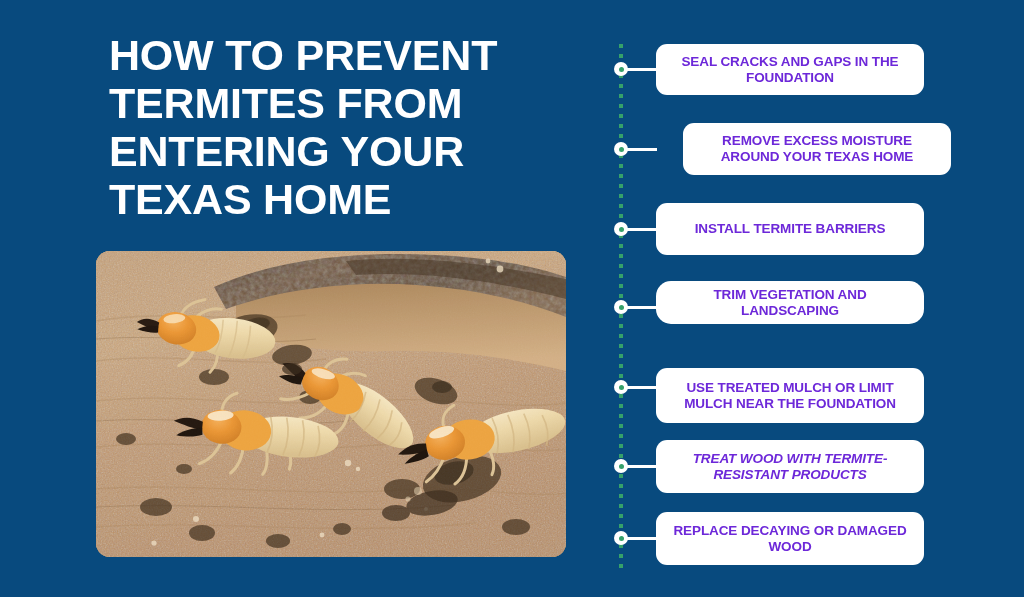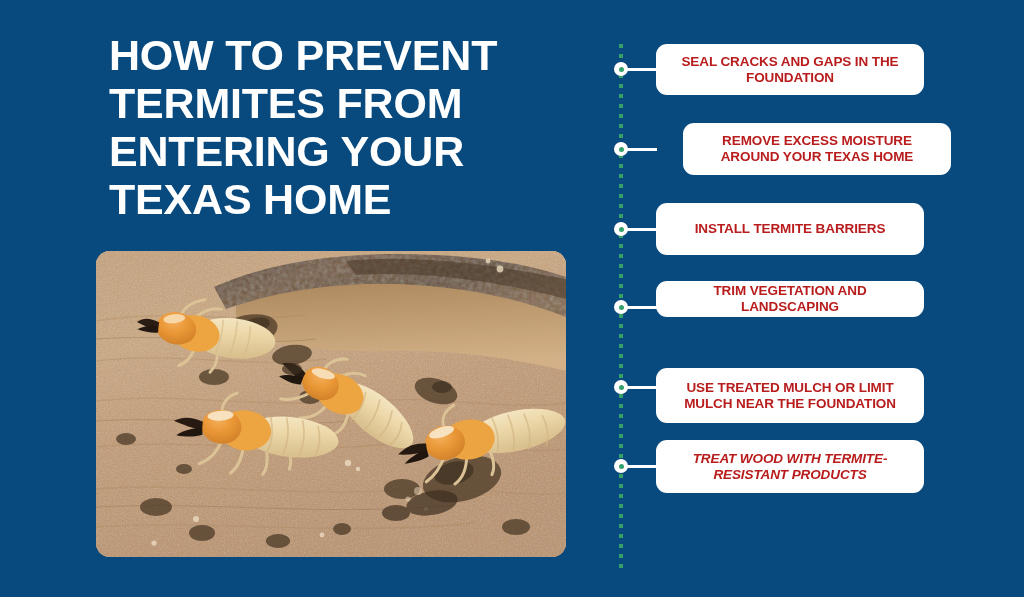--- a/index.html
+++ b/index.html
@@ -129,21 +129,21 @@
     border-radius: 11px;
     display: flex;
     align-items: center;
     justify-content: center;
     text-align: center;
     padding: 4px 12px;
     z-index: 1;
   }
 
   .card-label {
-    color: #b91c1c;
+    color: #6d28d9;
     font-size: 13.5px;
     line-height: 16px;
     font-weight: bold;
     letter-spacing: -0.1px;
     text-transform: uppercase;
     font-family: "Liberation Sans", sans-serif;
   }
 </style>
 </head>
 <body>
@@ -400,21 +400,21 @@
       <div class="card" style="top:0;height:52px;">
         <span class="card-label">INSTALL TERMITE BARRIERS</span>
       </div>
     </div>
 
     <div class="timeline-row" style="top:281px;height:53px;">
       <div class="connector" style="top:25px;"></div>
       <div class="node" style="top:19px;">
         <span class="node-dot"></span>
       </div>
-      <div class="card" style="top:0;height:36px;">
+      <div class="card" style="top:0;height:43px;border-radius:15px;">
         <span class="card-label">TRIM VEGETATION AND LANDSCAPING</span>
       </div>
     </div>
 
     <div class="timeline-row" style="top:360px;height:55px;">
       <div class="connector" style="top:26px;"></div>
       <div class="node" style="top:20px;">
         <span class="node-dot"></span>
       </div>
       <div class="card" style="top:8px;height:55px;">
@@ -425,15 +425,24 @@
     <div class="timeline-row" style="top:440px;height:53px;font-style:italic;">
       <div class="connector" style="top:25px;"></div>
       <div class="node" style="top:19px;">
         <span class="node-dot"></span>
       </div>
       <div class="card" style="top:0;height:53px;">
         <span class="card-label">TREAT WOOD WITH TERMITE-RESISTANT PRODUCTS</span>
       </div>
     </div>
 
+    <div class="timeline-row" style="top:512px;height:53px;">
+      <div class="connector" style="top:25px;"></div>
+      <div class="node" style="top:19px;">
+        <span class="node-dot"></span>
+      </div>
+      <div class="card" style="top:0;height:53px;">
+        <span class="card-label">REPLACE DECAYING OR DAMAGED WOOD</span>
+      </div>
+    </div>
 
   </div>
 </div>
 
 </body></html>

